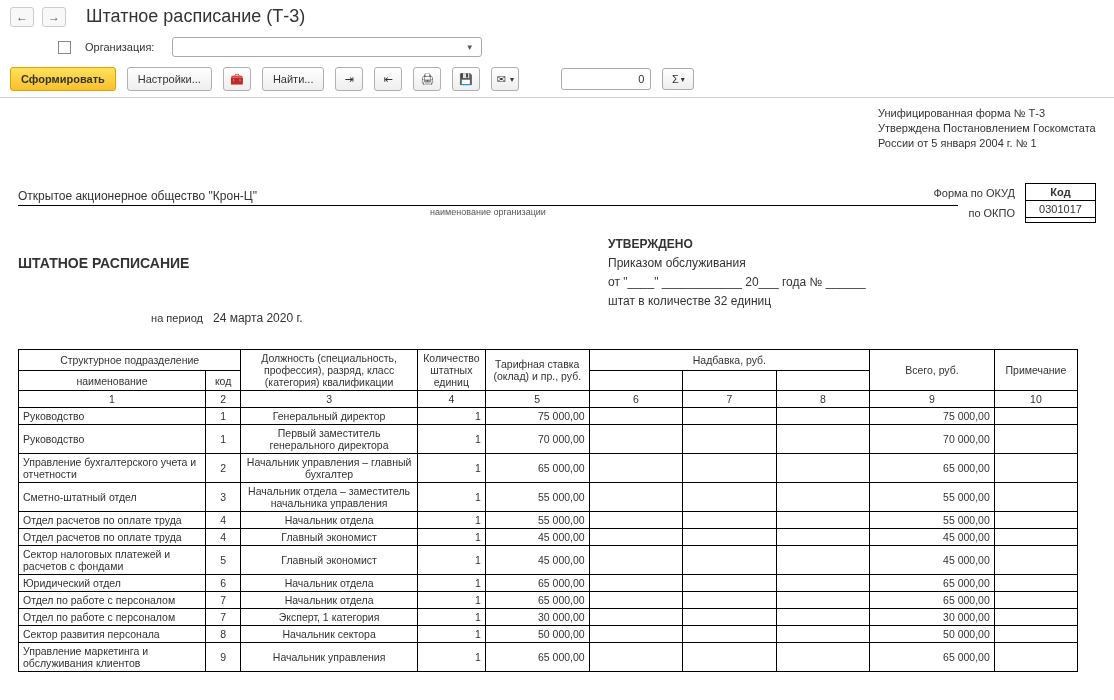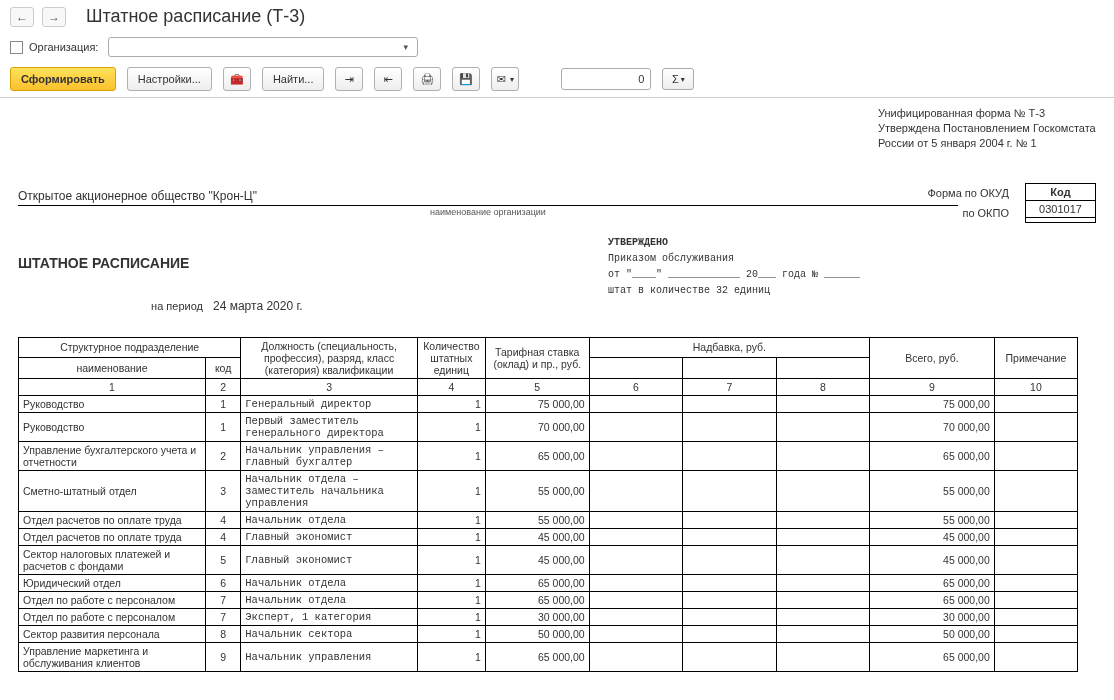--- a/index.html
+++ b/index.html
@@ -31,21 +31,22 @@
   }
   .page-title {
     font-size: 18px;
     color: #333;
     margin-left: 12px;
   }
   .org-row {
     display: flex;
     align-items: center;
     padding: 4px 10px;
-    gap: 6px;
+    gap: 14px;
+    margin-left: 48px;
   }
   .checkbox {
     width: 13px; height: 13px;
     border: 1px solid #888;
     background: #fff;
   }
   .org-label { margin-right: 4px; }
   .org-select {
     width: 310px;
     height: 20px;
@@ -120,21 +121,21 @@
     font-size: 11px;
     color: #333;
     line-height: 1.35;
     margin-left: 860px;
   }
   .code-box-wrap {
     display: flex;
     justify-content: flex-end;
     margin-top: 10px;
     align-items: flex-end;
-    gap: 10px;
+    gap: 4px;
   }
   .code-table {
     border-collapse: collapse;
   }
   .code-table td, .code-table th {
     border: 1.5px solid #000;
     padding: 2px 12px;
     text-align: center;
     font-size: 11px;
   }
@@ -177,23 +178,22 @@
   }
   .doc-num-table th, .doc-num-table td {
     border: 1px solid #000;
     padding: 3px 10px;
     text-align: center;
     font-size: 11px;
   }
   .doc-num-table th { font-weight: normal; }
   .approved {
     margin-left: 350px;
-    font-size: 10px;
+    font-size: 12px;
     line-height: 1.6;
-    font-family: Liberation Mono, monospace;
   }
   .approved .hdr { font-weight: bold; }
   .period-row {
     display: flex;
     align-items: baseline;
   }
   .period-label { width: 195px; text-align: right; padding-right: 10px; }
   .period-value { font-size: 12px; }
   .main-table {
     border-collapse: collapse;
@@ -206,21 +206,21 @@
     padding: 2px 4px;
     vertical-align: middle;
   }
   .main-table th {
     font-weight: normal;
     text-align: center;
   }
   .col-num td { text-align: center; }
   .r-name { text-align: left; }
   .r-code { text-align: center; }
-  .r-pos { text-align: left; font-family: Liberation Mono, monospace; }
+  .r-pos { text-align: center; }
   .r-qty { text-align: right; }
   .r-rate { text-align: right; }
   .r-add { }
   .r-total { text-align: right; }
   .r-note { }
 </style>
 </head>
 <body>
 
 <div class="toolbar-top">

